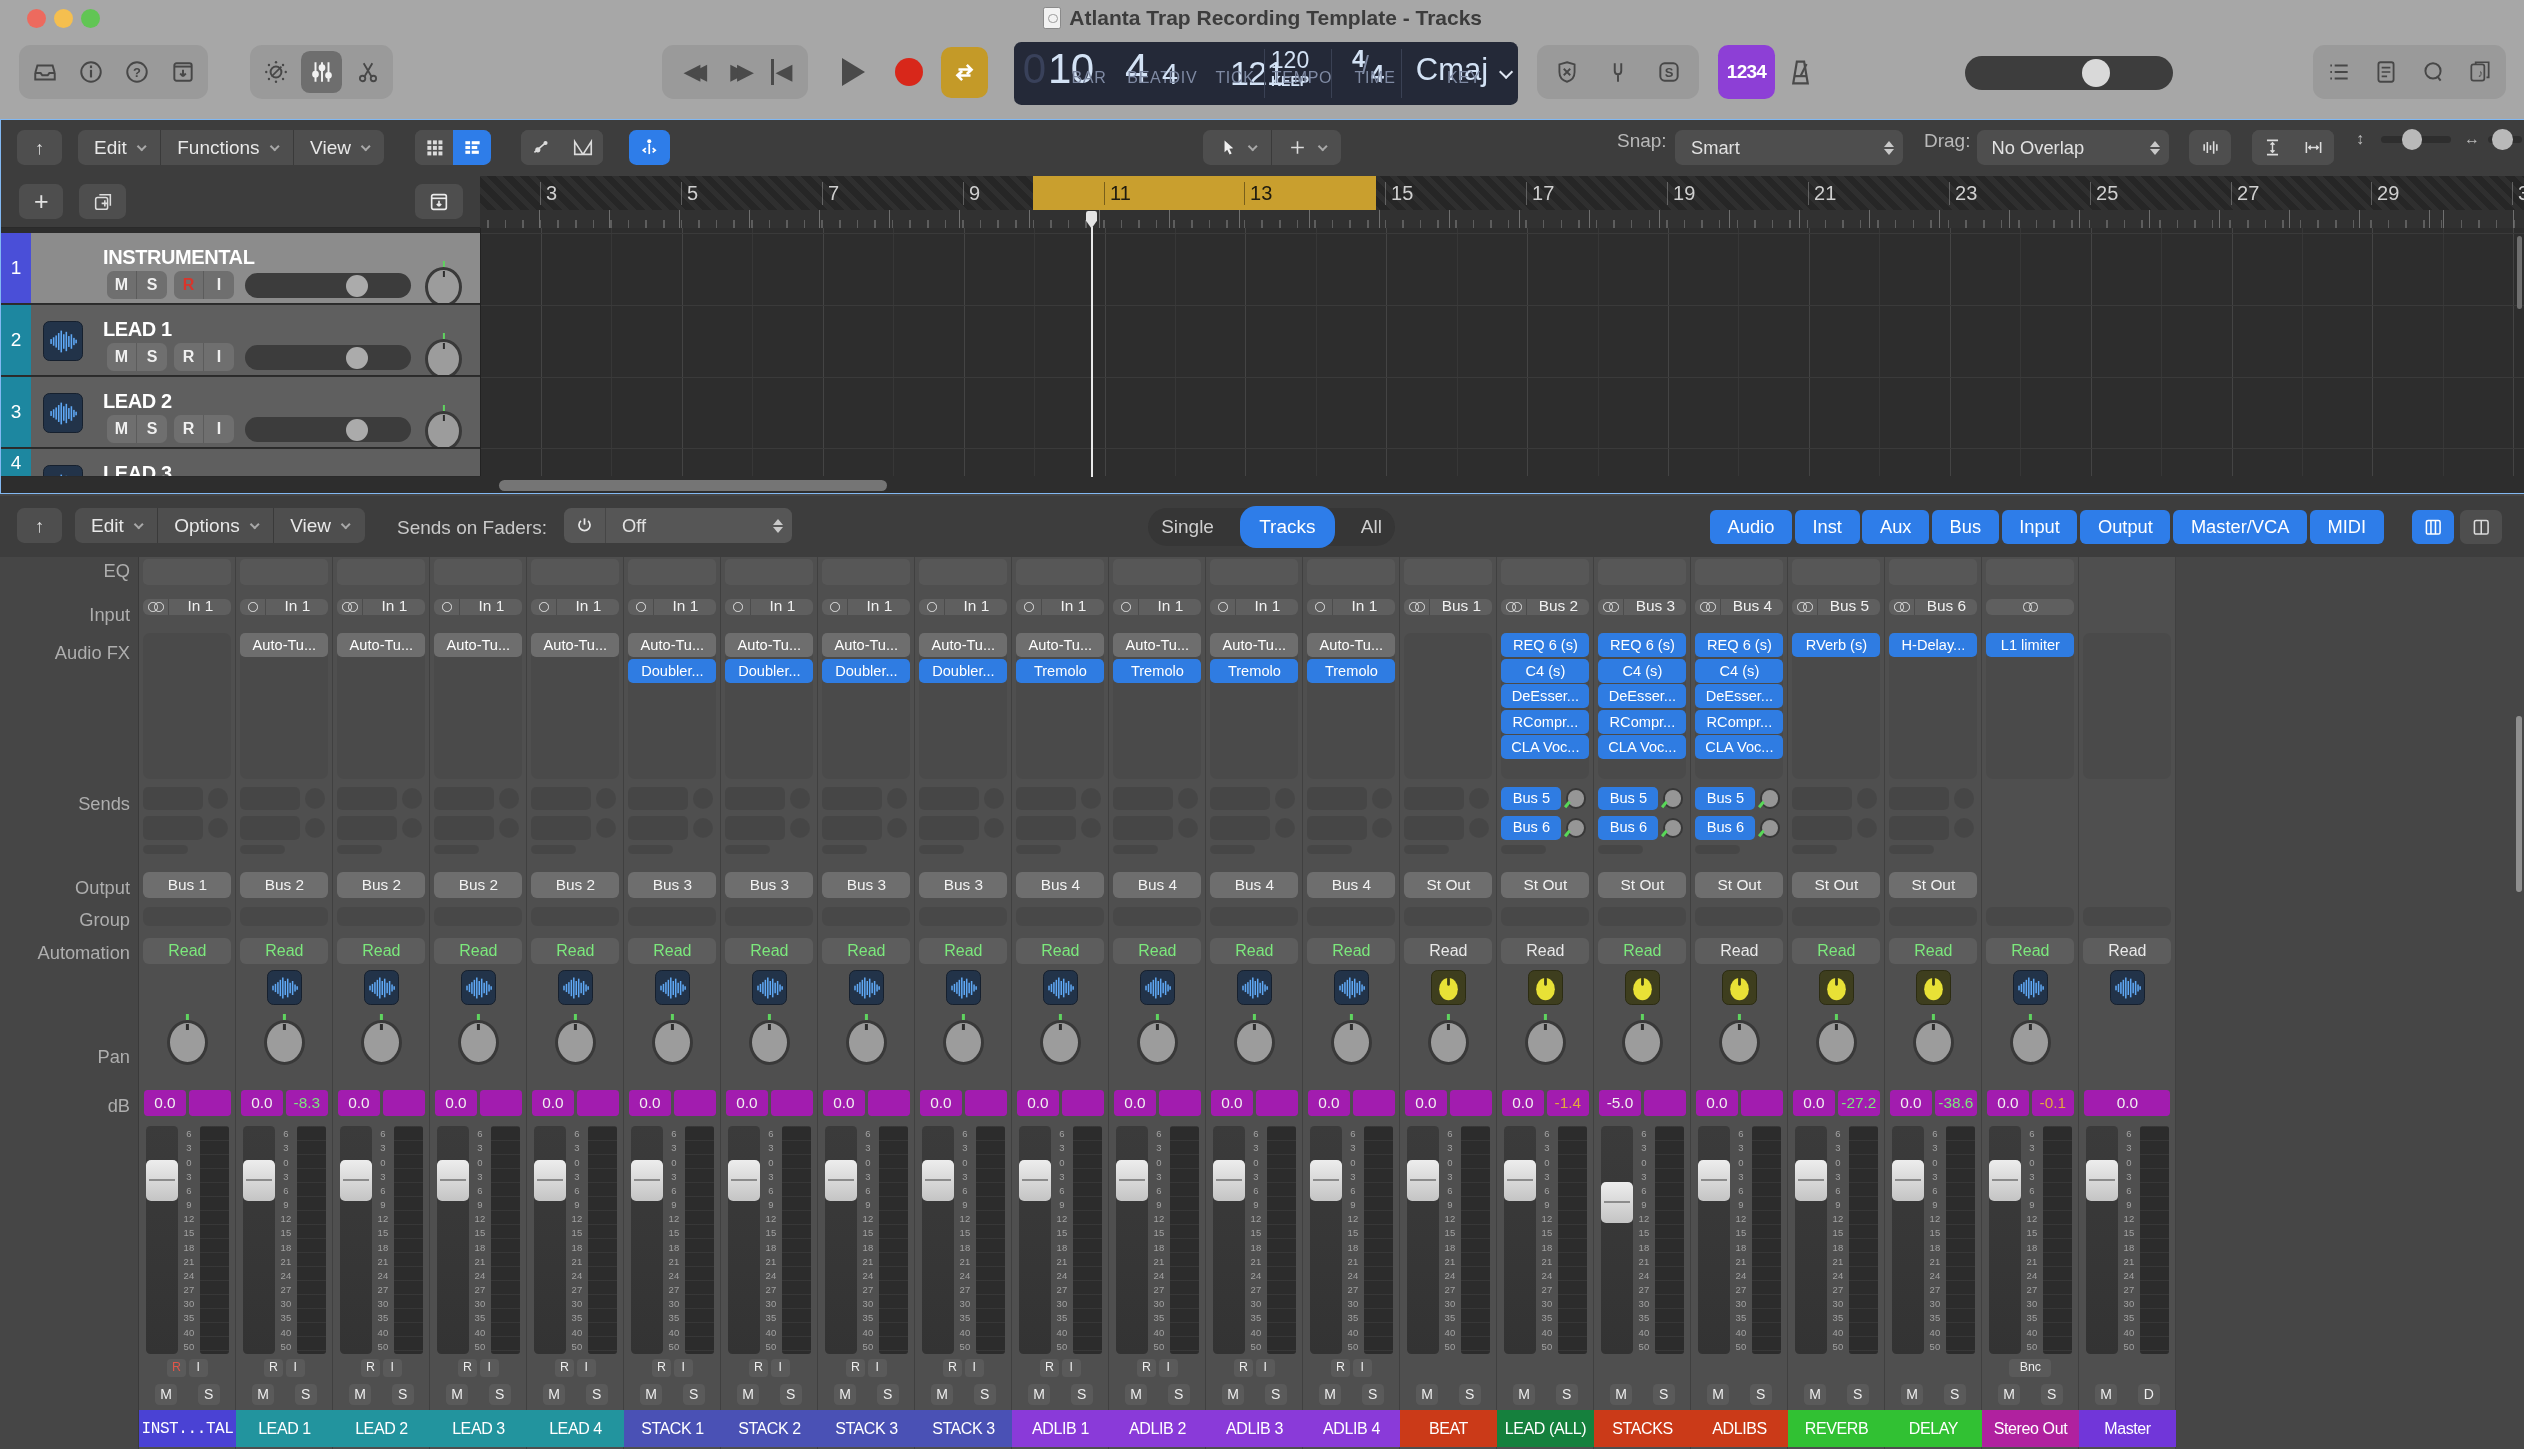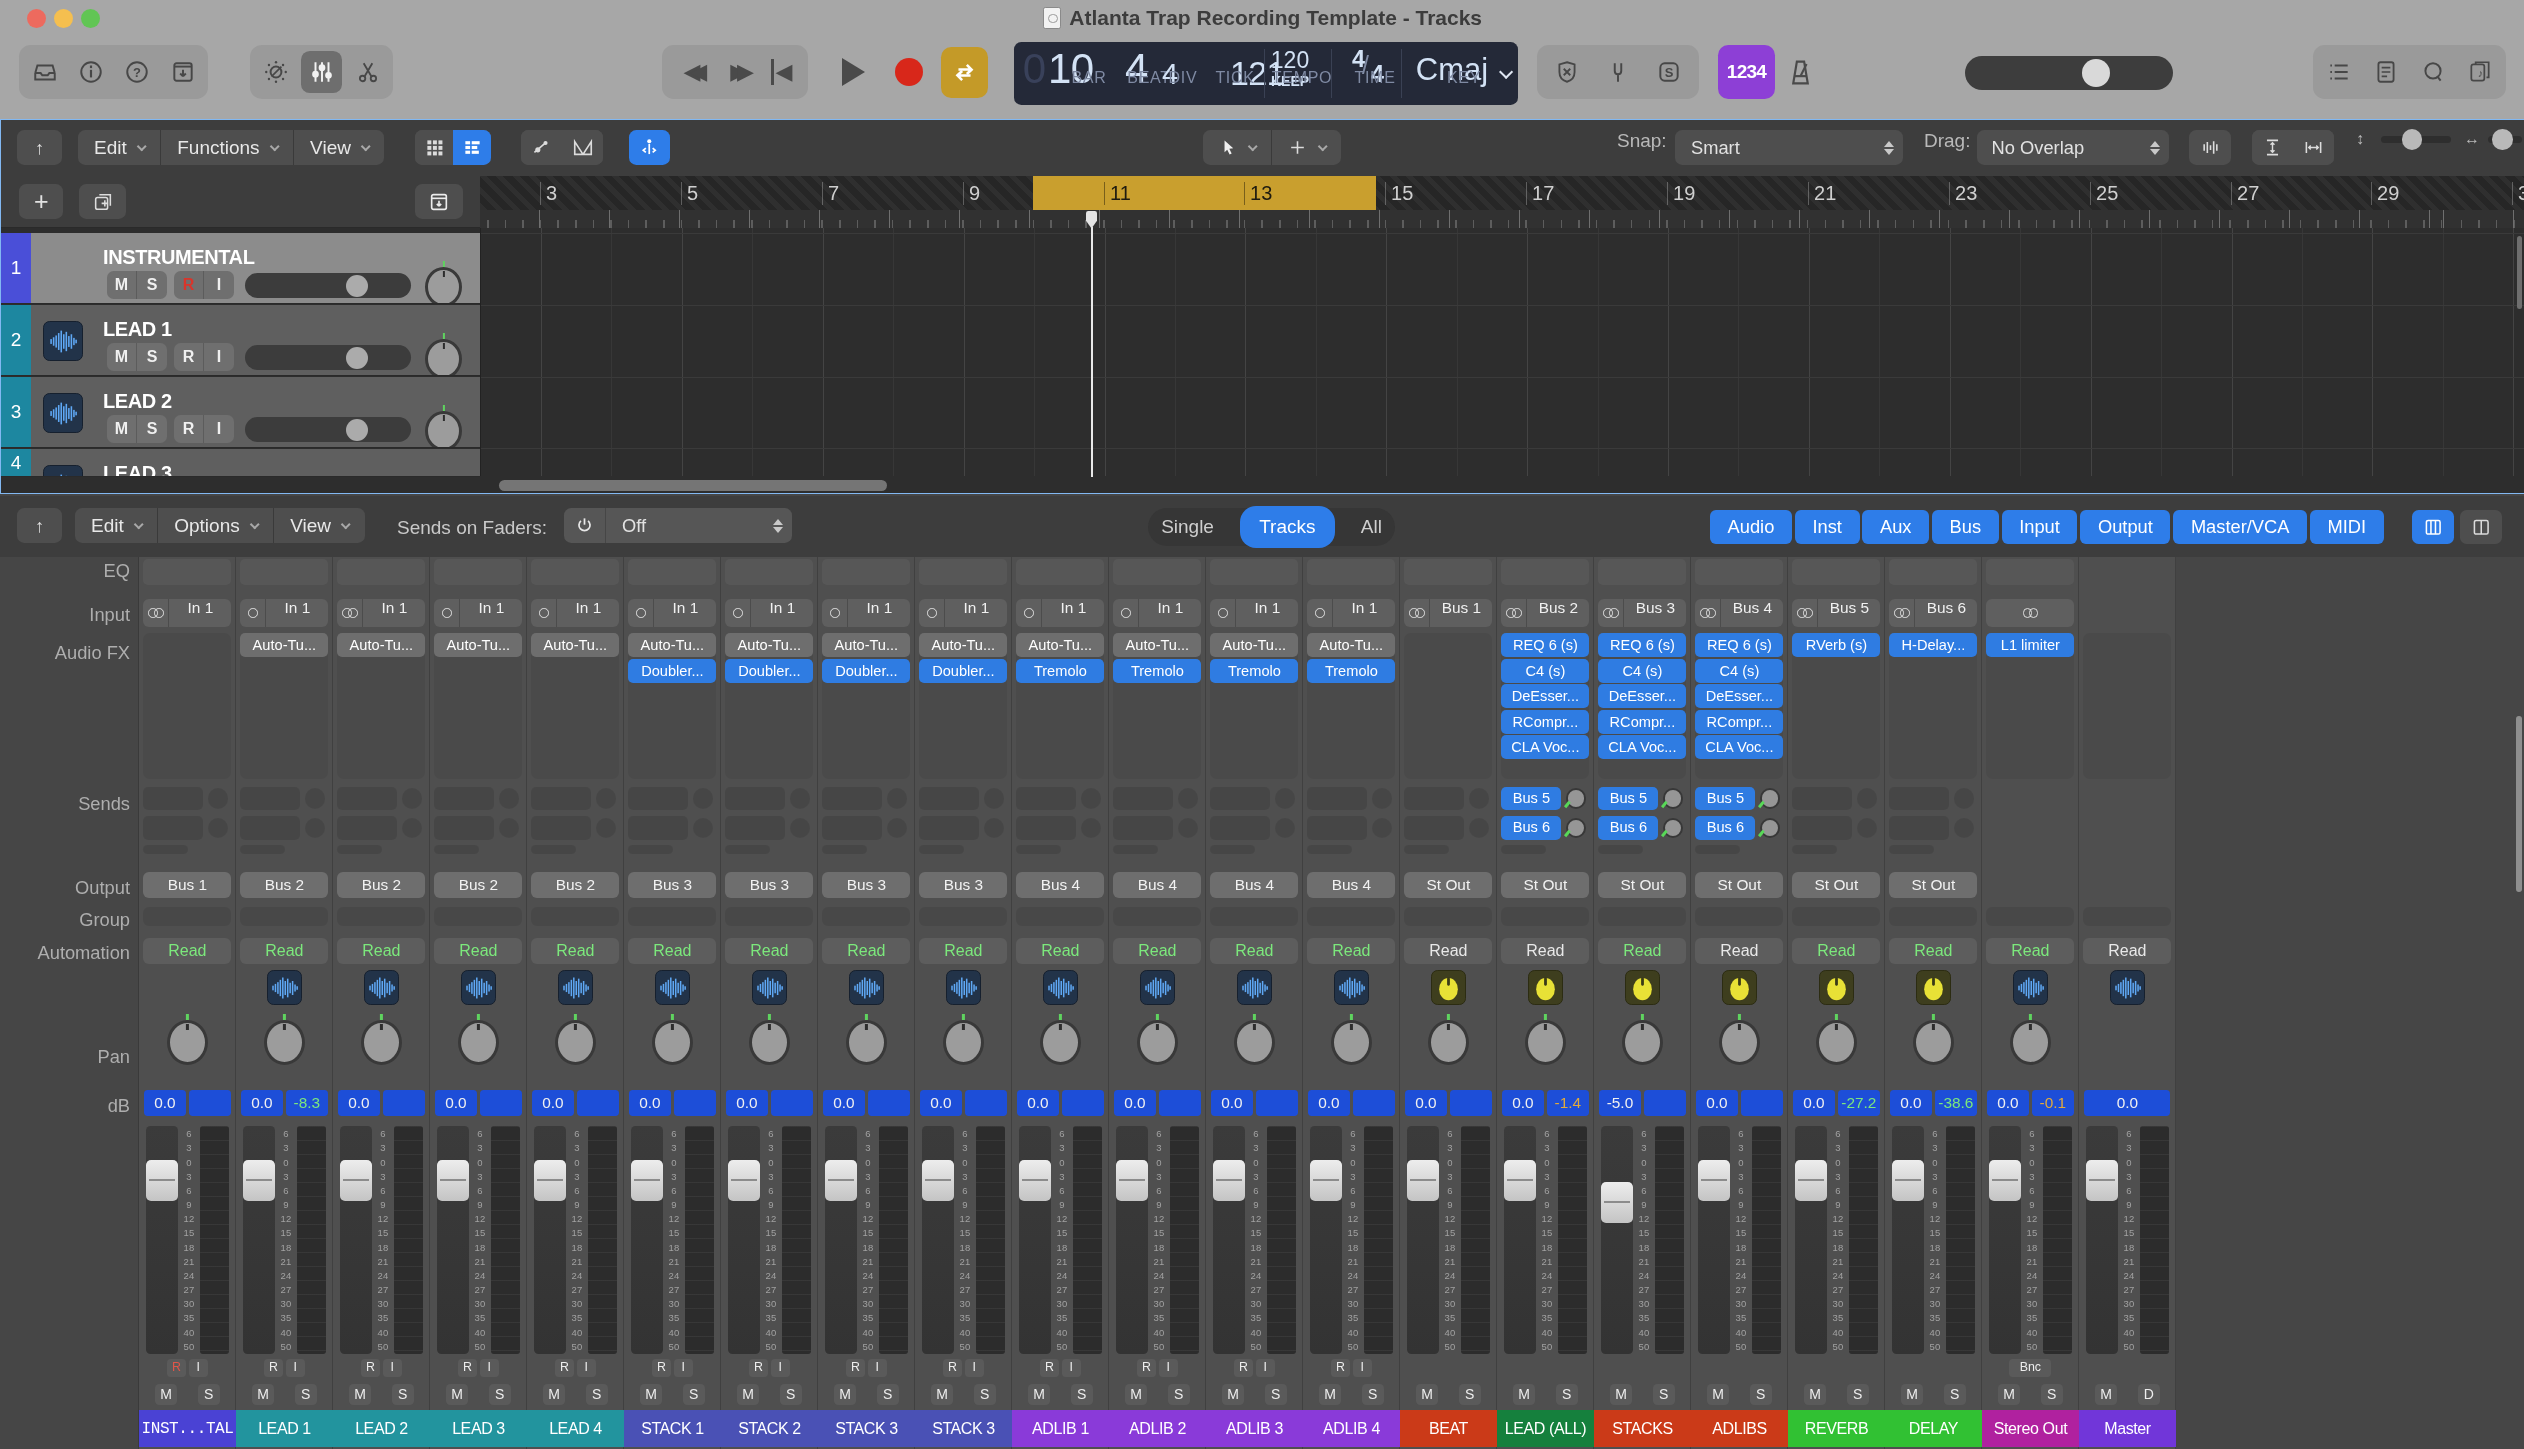--- a/index.html
+++ b/index.html
@@ -85,21 +85,21 @@
   .seg-pill .sel{background:#2e7de9;color:#fff;border-radius:16px;padding:10px 19px;}
   .filters{position:absolute;left:1710px;top:14px;display:flex;gap:2.9px;}
   .fbtn{background:#2e7de9;color:#fff;font-size:18.3px;height:34px;display:flex;align-items:center;padding:0 17.6px;border-radius:5.9px;}
   .viewbtn{position:absolute;top:14px;width:42px;height:34px;border-radius:6.6px;display:flex;align-items:center;justify-content:center;}
   .row-label{position:absolute;right:2395px;width:124px;text-align:right;color:#aeaeae;font-size:18.3px;}
   .labels-sep{position:absolute;left:138px;top:61px;bottom:0;width:0.7px;background:#3a3a3a;}
   .strips{position:absolute;left:139px;top:61px;height:892px;display:flex;}
   .strip{position:relative;width:97px;height:892px;background:#4f4f4f;border-right:1.5px solid #404040;}
   .strip>div{position:absolute;left:4.4px;width:88px;}
   .s-eq{top:1.5px;height:26px;background:rgba(255,255,255,.05);border-radius:5.1px;}
-  .s-input{top:42px;height:28px;background:#5f5f5f;border-radius:5.9px;display:flex;align-items:flex-start;overflow:hidden;}
+  .s-input{top:42px;height:16px;background:#5f5f5f;border-radius:5.9px;display:flex;align-items:flex-end;overflow:hidden;}
   .s-input .icn{width:26px;height:100%;display:flex;align-items:center;justify-content:center;border-right:0.7px solid #4c4c4c;flex:none;}
   .s-input.solo .icn{width:100%;border-right:none;}
   .s-input .itxt{flex:1;text-align:center;color:#f0f0f0;font-size:15.4px;}
   .ring{width:9.5px;height:9.5px;border:1.8px solid #e0e0e0;border-radius:50%;flex:none;}
   .ring+.ring{margin-left:-3.7px;}
   .s-fxp{top:76px;height:146px;background:rgba(0,0,0,.06);border-radius:6.6px;padding:0;}
   .fx{height:24px;margin-bottom:1.5px;border-radius:5.1px;background:#6e6e6e;color:#fff;font-size:14.6px;line-height:24px;text-align:center;overflow:hidden;white-space:nowrap;}
   .fx.on{background:#2f7ce2;}
   .s-sends{top:229px;height:82px;}
   .send-row{height:25px;margin-bottom:4.4px;display:flex;align-items:center;gap:4.4px;}
@@ -114,21 +114,21 @@
   .s-auto{top:381px;height:26px;background:#5d5d5d;border-radius:5.9px;color:#e8e8e8;font-size:16px;text-align:center;line-height:26px;}
   .s-auto.green{color:#7ce87c;}
   .s-icon{top:413px;height:37px;display:flex;justify-content:center;}
   .tile{width:35px;height:35px;border-radius:6.6px;display:flex;align-items:center;justify-content:center;}
   .tile.wave{background:#223349;border:0.7px solid #16202e;}
   .tile.clock{background:#3e3e1e;border:0.7px solid #2c2c12;}
   .tile svg{width:29px;height:28px;}
   .s-pan{top:463px;height:66px;display:flex;justify-content:center;}
   .s-pan .pk{width:41px;height:45px;}
   .s-db{top:533px;height:26px;display:flex;gap:2.9px;justify-content:center;}
-  .db{width:42px;background:#1d4ed8;border-radius:3.7px;color:#f0f0f0;font-size:15.4px;line-height:26px;text-align:center;}
+  .db{width:42px;background:#a21caf;border-radius:3.7px;color:#f0f0f0;font-size:15.4px;line-height:26px;text-align:center;}
   .db.green{color:#7ce87c;}
   .db.orange{color:#e2aa3c;}
   .db.wide{width:86px;}
   .db.empty{color:transparent;}
   .s-fader{top:569px;height:228px;display:flex;gap:3.7px;justify-content:center;}
   .ftrack{width:32px;height:100%;background:linear-gradient(#3b3b3b,#333);border-radius:4.4px;position:relative;flex:none;}
   .fhandle{position:absolute;left:0;width:32px;height:41px;background:linear-gradient(#ededed,#c4c4c4);border-radius:5.1px;}
   .fhandle::after{content:"";position:absolute;left:2.9px;right:2.9px;top:19px;height:2.2px;background:#8c8c8c;}
   .fscale{width:14.6px;height:100%;display:flex;flex-direction:column;justify-content:space-between;padding:2.2px 0;font-size:9.5px;color:#a2a2a2;text-align:center;flex:none;}
   .fmeter{width:29px;height:100%;background:#2c2c2c;border-radius:2.9px;flex:none;

